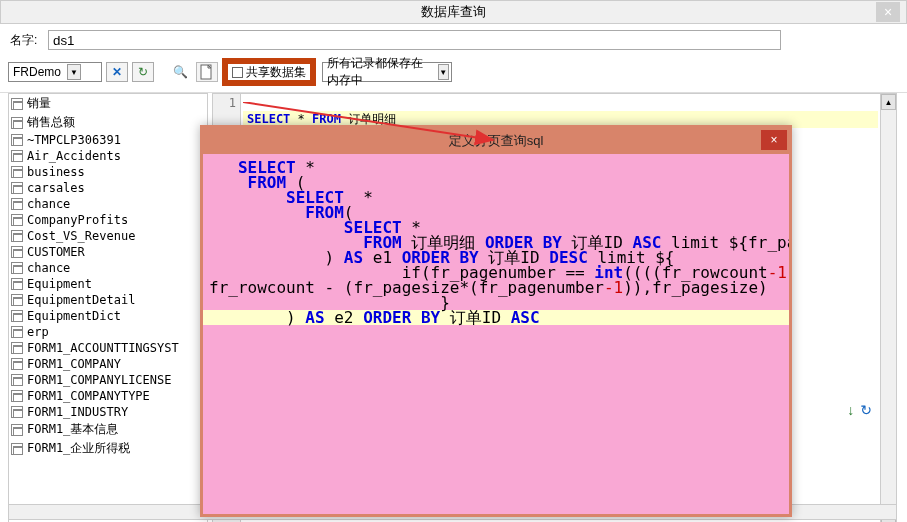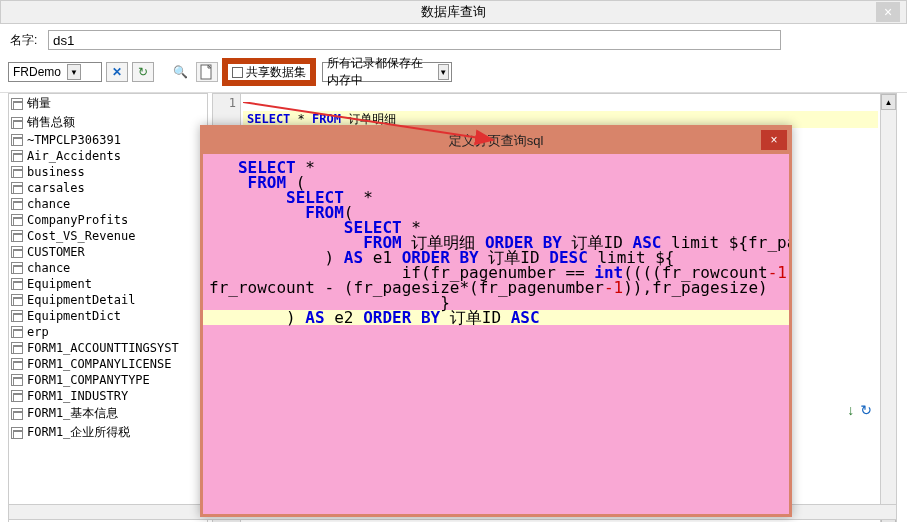--- a/index.html
+++ b/index.html
@@ -149,20 +149,24 @@
       <div class="tree-item">
         <span class="ticon"></span>
         <span>erp</span>
       </div>
       <div class="tree-item">
         <span class="ticon"></span>
         <span>FORM1_ACCOUNTTINGSYST</span>
       </div>
       <div class="tree-item">
         <span class="ticon"></span>
+        <span>FORM1_COMPANY</span>
+      </div>
+      <div class="tree-item">
+        <span class="ticon"></span>
         <span>FORM1_COMPANYLICENSE</span>
       </div>
       <div class="tree-item">
         <span class="ticon"></span>
         <span>FORM1_COMPANYTYPE</span>
       </div>
       <div class="tree-item">
         <span class="ticon"></span>
         <span>FORM1_INDUSTRY</span>
       </div>

